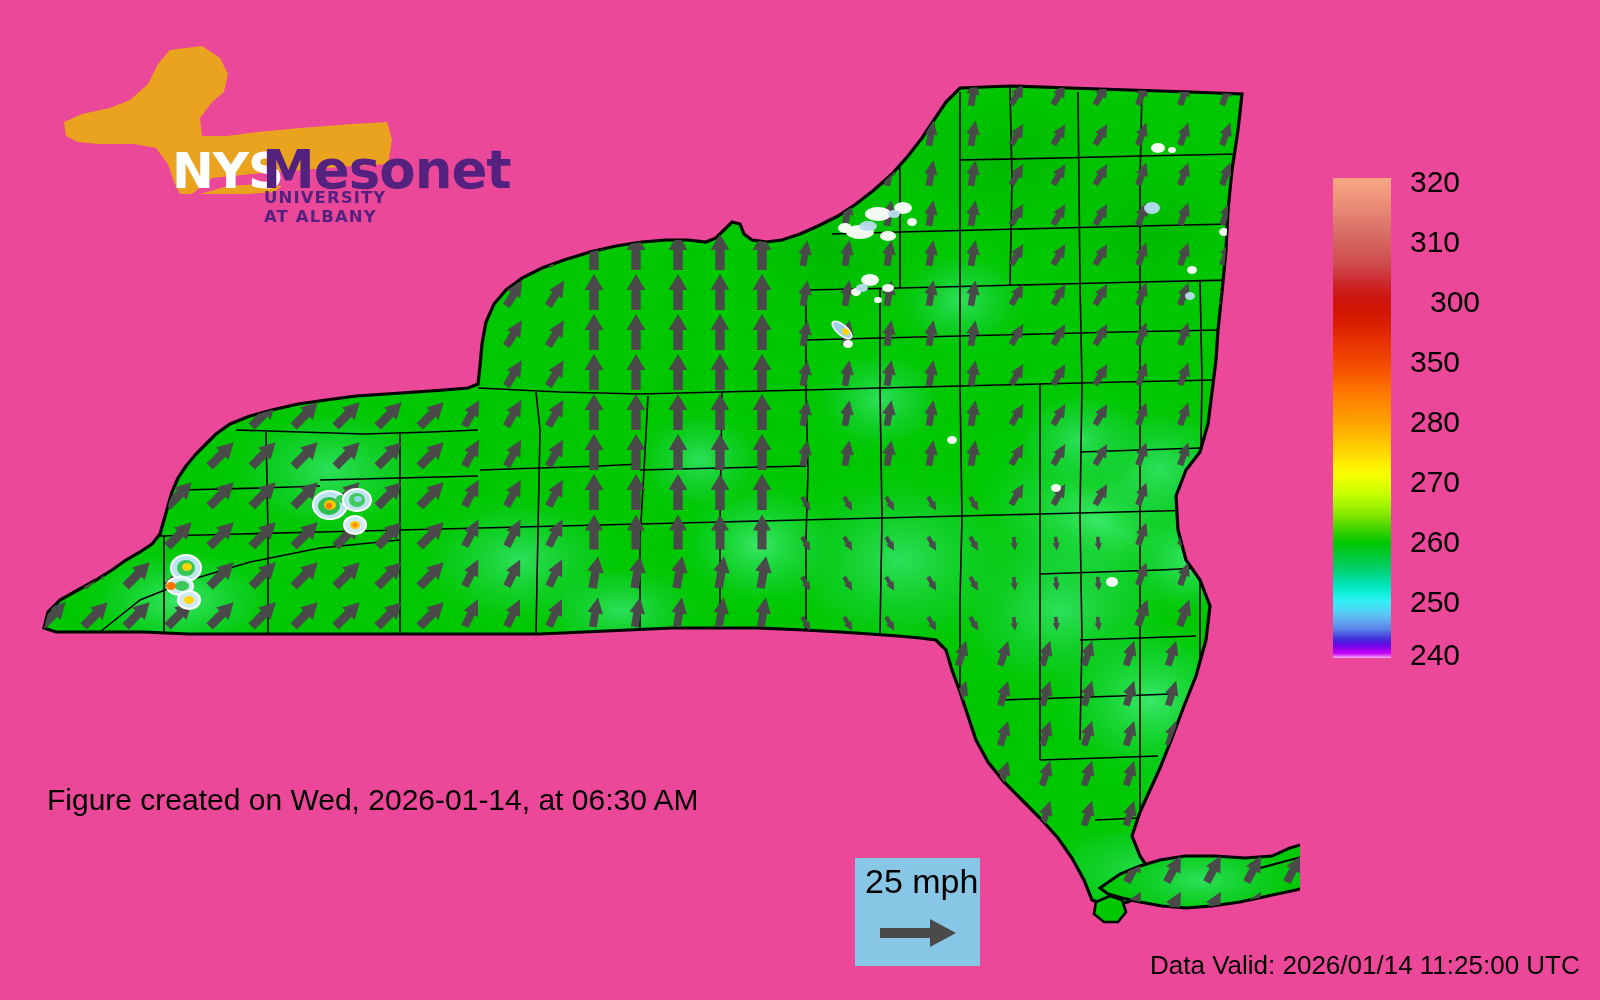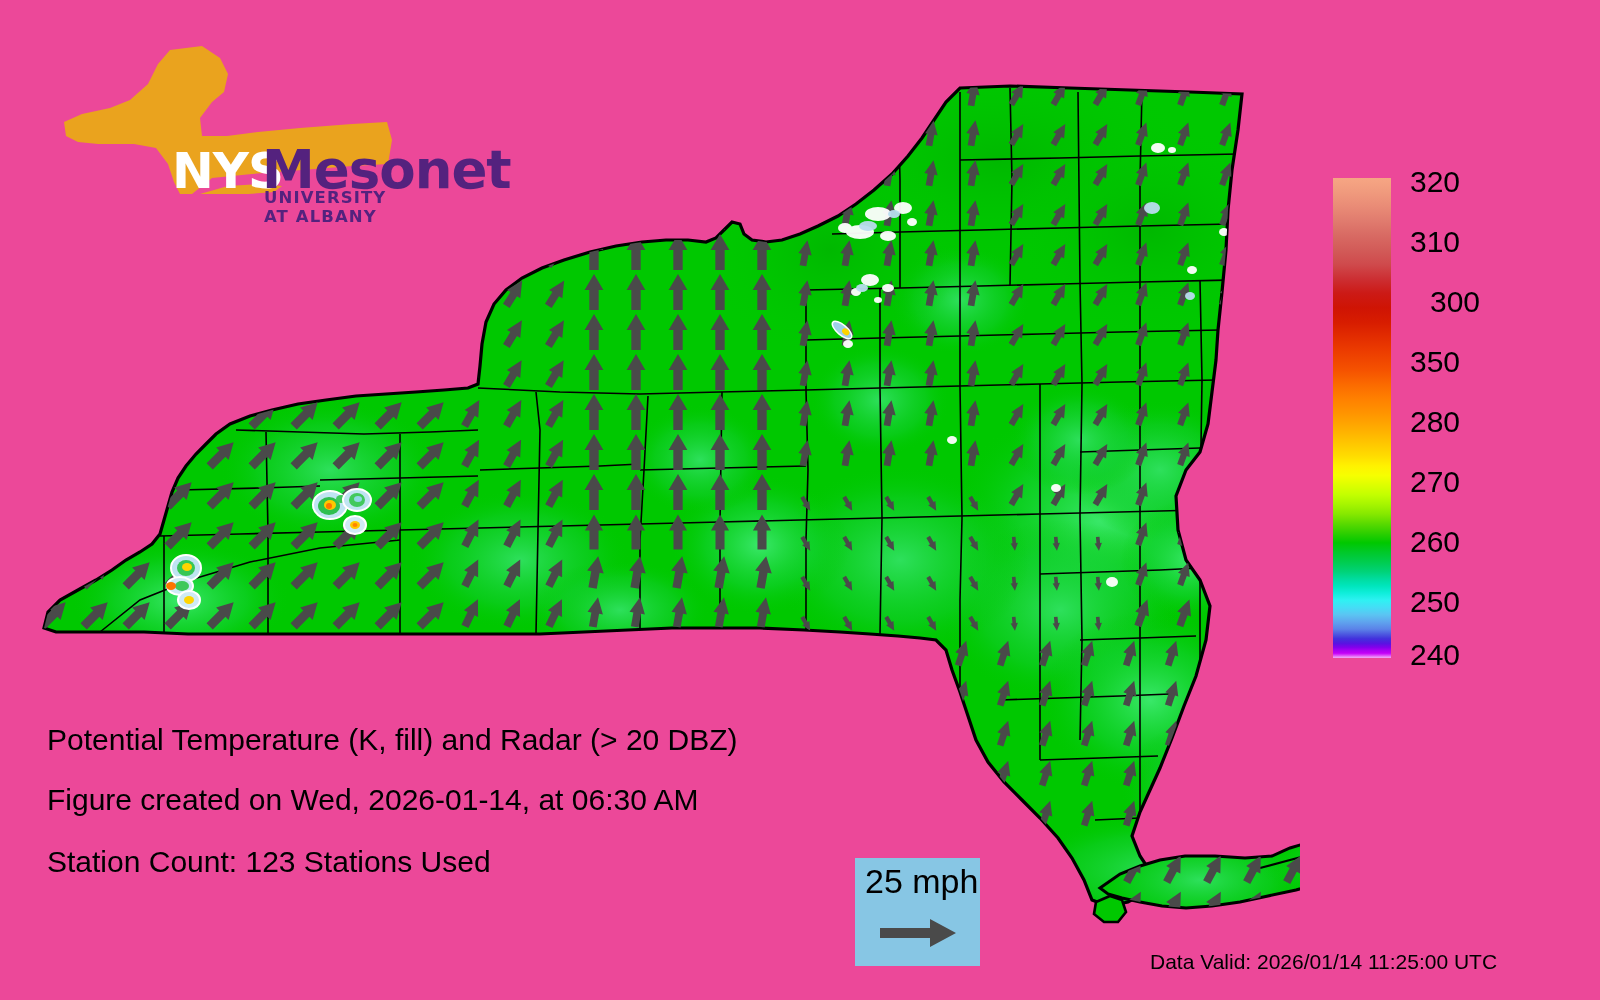--- a/index.html
+++ b/index.html
@@ -48,21 +48,21 @@
   #ann-count{top:845px;}
 
   
   #wind-legend{position:absolute;left:855px;top:858px;width:125px;height:108px;
                background:#87c6e4;}
   #wind-label{position:absolute;left:10px;top:4px;font-size:34px;color:#000;
               font-family:"Liberation Sans", sans-serif;white-space:nowrap;}
   #wind-arrow{position:absolute;left:25px;top:58px;}
 
   
-  #data-valid{position:absolute;left:1150px;top:950px;font-size:21px;color:#000;
+  #data-valid{position:absolute;left:1150px;top:950px;font-size:26px;color:#000;
               white-space:nowrap;font-family:"Liberation Sans", sans-serif;}
 </style>
 </head>
 <body>
 
 <div id="stage">
 
   <div id="logo">
     <svg width="360" height="150" viewBox="0 0 360 150">
       <g>
@@ -810,23 +810,21 @@
       <div class="cb-tick" style="top: 227px;">310</div>
       <div class="cb-tick" style="top: 287px; margin-left: 20px;">300</div>
       <div class="cb-tick" style="top: 347px;">350</div>
       <div class="cb-tick" style="top: 407px;">280</div>
       <div class="cb-tick" style="top: 467px;">270</div>
       <div class="cb-tick" style="top: 527px;">260</div>
       <div class="cb-tick" style="top: 587px; text-align: right;">250</div>
       <div class="cb-tick" style="top: 640px;">240</div>
     </div>
 
-  <div class="ann" id="ann-title">Potential Temperature (K, fill) and Radar (&gt; 20 DBZ)</div>
   <div class="ann" id="ann-created">Figure created on Wed, 2026-01-14, at 06:30 AM</div>
-  <div class="ann" id="ann-count">Station Count: 123 Stations Used</div>
 
   <div id="wind-legend">
     <div id="wind-label">25 mph</div>
     <div id="wind-arrow">
       <svg width="78" height="34" viewBox="0 0 78 34">
         <path d="M0 12 L50 12 L50 3 L76 17 L50 31 L50 22 L0 22 Z" fill="#4a4a4a"></path>
       </svg>
     </div>
   </div>
 

